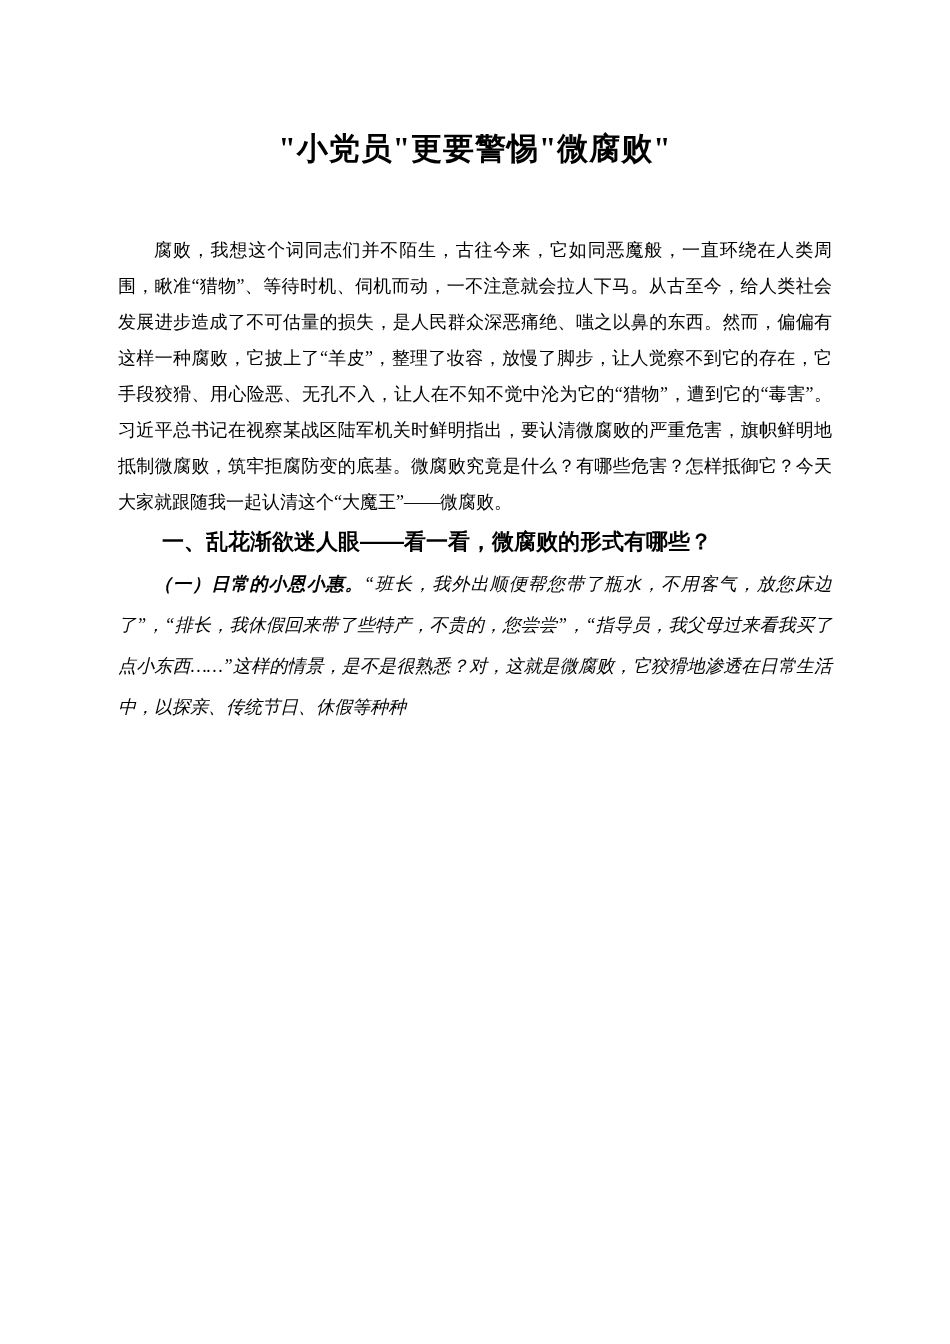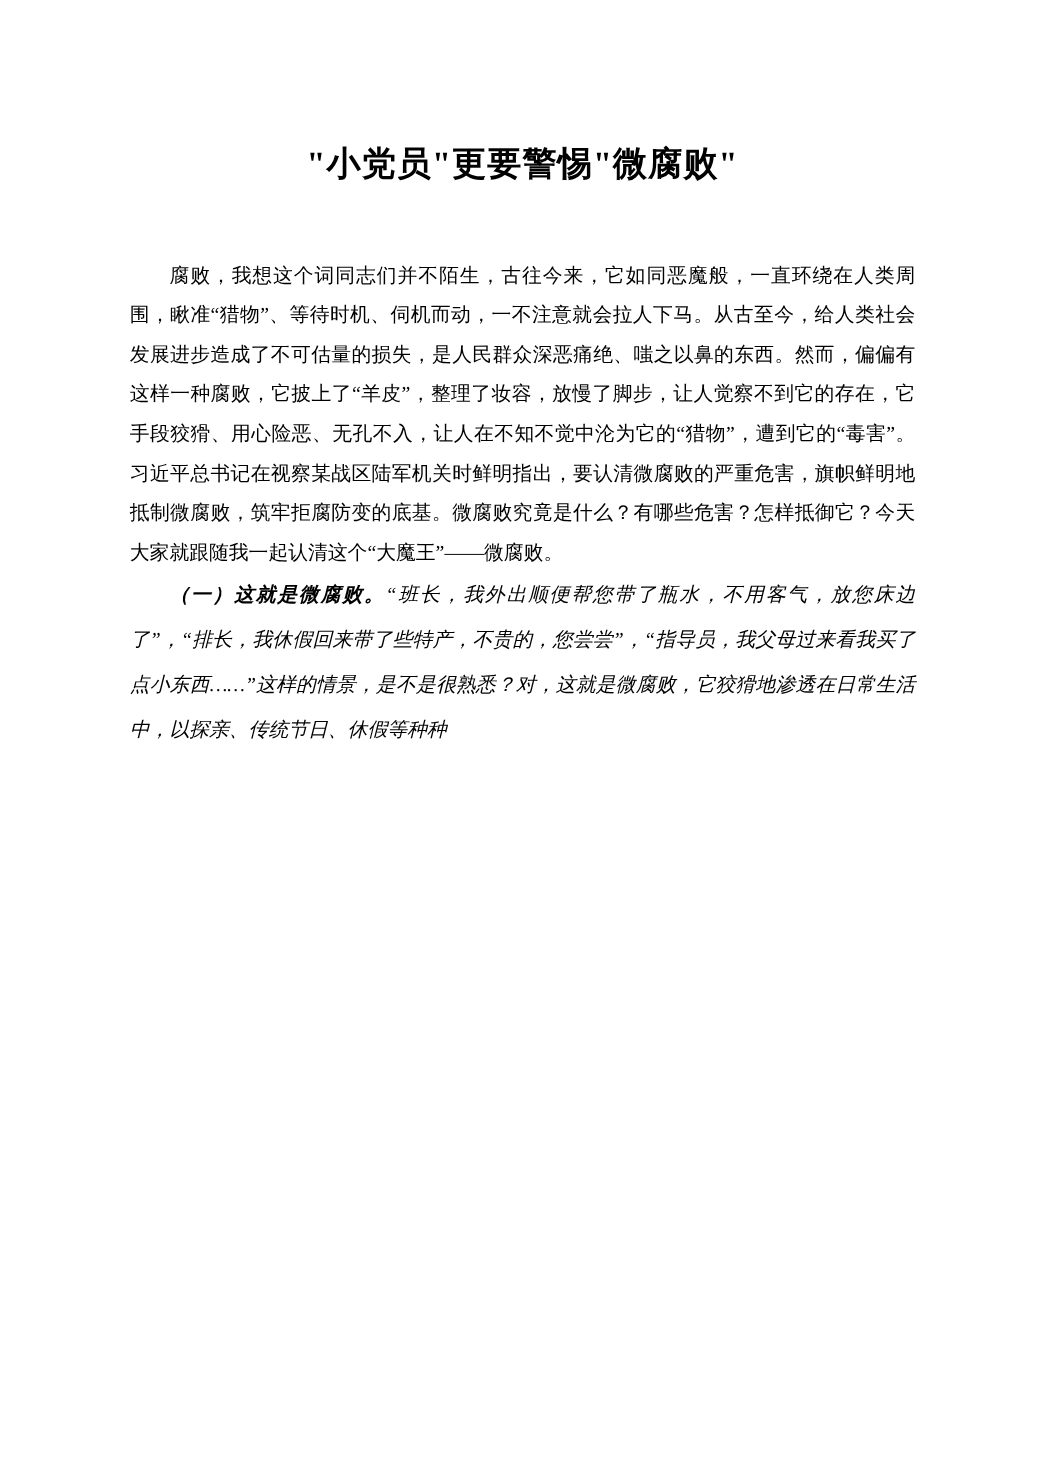--- a/index.html
+++ b/index.html
@@ -52,15 +52,16 @@
     font-weight: bold;
   }
 </style>
 </head>
 <body>
 
 <div class="page">
   <h1 class="doc-title">"小党员"更要警惕"微腐败"</h1>
   <div class="doc-body">
       <p class="body"><span>腐败，我想这个词同志们并不陌生，古往今来，它如同恶魔般，一直环绕在人类周围，瞅准“猎物”、等待时机、伺机而动，一不注意就会拉人下马。从古至今，给人类社会发展进步造成了不可估量的损失，是人民群众深恶痛绝、嗤之以鼻的东西。然而，偏偏有这样一种腐败，它披上了“羊皮”，整理了妆容，放慢了脚步，让人觉察不到它的存在，它手段狡猾、用心险恶、无孔不入，让人在不知不觉中沦为它的“猎物”，遭到它的“毒害”。习近平总书记在视察某战区陆军机关时鲜明指出，要认清微腐败的严重危害，旗帜鲜明地抵制微腐败，筑牢拒腐防变的底基。微腐败究竟是什么？有哪些危害？怎样抵御它？今天大家就跟随我一起认清这个“大魔王”——微腐败。</span></p>
-      <p class="kai"><span class="lead">（一）这就是微腐败。</span><span>“班长，我外出顺便帮您带了瓶水，不用客气，放您床边了”，“排长，我休假回来带了些特产，不贵的，您尝尝”，“指导员，我父母过来看我买了点小东西……”这样的情景，是不是很熟悉？对，这就是微腐败，它狡猾地渗透在日常生活中，以探亲、传统节日、休假等种种</span></p>
+      <p class="heading"><span>一、乱花渐欲迷人眼——看一看，微腐败的形式有哪些？</span></p>
+      <p class="kai"><span class="lead">（一）日常的小恩小惠。</span><span>“班长，我外出顺便帮您带了瓶水，不用客气，放您床边了”，“排长，我休假回来带了些特产，不贵的，您尝尝”，“指导员，我父母过来看我买了点小东西……”这样的情景，是不是很熟悉？对，这就是微腐败，它狡猾地渗透在日常生活中，以探亲、传统节日、休假等种种</span></p>
     </div>
 </div>
 
 </body></html>

